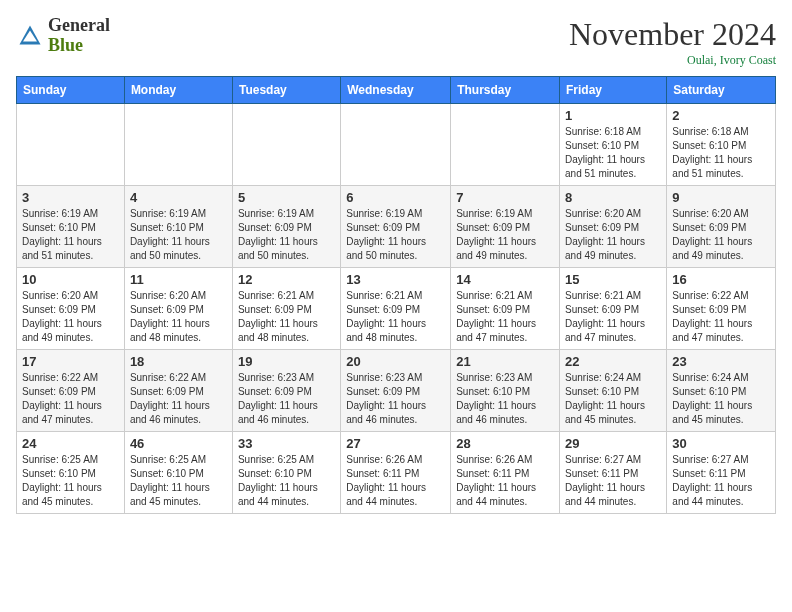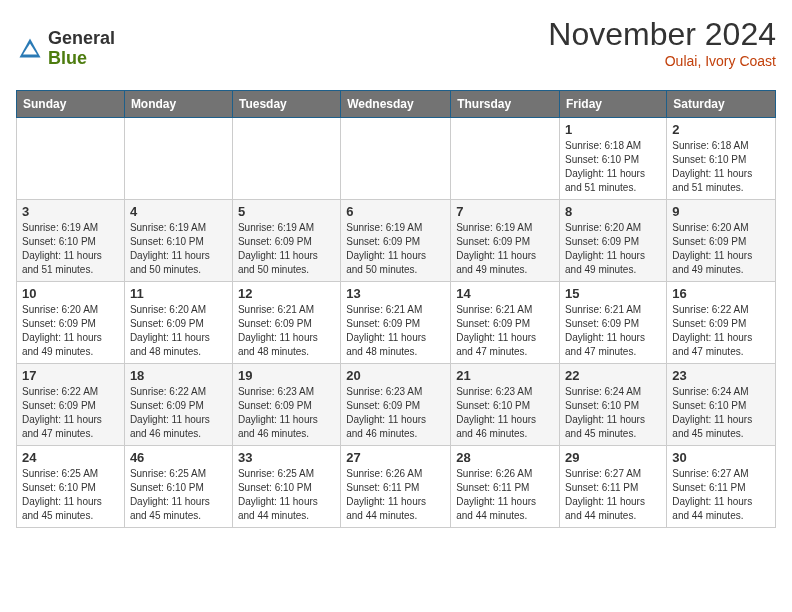--- a/index.html
+++ b/index.html
@@ -6,22 +6,23 @@
     body {
       font-family: Arial, sans-serif;
       background: #fff;
       width: 792px;
       min-height: 612px;
       padding: 16px;
     }
     .header-section {
       display: flex;
       justify-content: space-between;
-      align-items: flex-end;
-      margin-bottom: 21px;
+      align-items: flex-start;
+      margin-bottom: 8px;
+      font-family: Liberation Serif, serif;
     }
     .logo {
       display: flex;
       align-items: center;
       gap: 4px;
     }
     .logo-text {
       font-size: 18px;
       font-weight: bold;
       line-height: 1.1;
@@ -34,30 +35,30 @@
     }
     .title-block {
       text-align: right;
     }
     .month-title {
       font-size: 32px;
       font-weight: normal;
       color: #333;
     }
     .location {
-      font-size: 14px;
-      color: #c2410c;
+      font-size: 12px;
+      color: #15803d;
     }
     .calendar {
       width: 100%;
       border-collapse: collapse;
       font-size: 11px;
     }
     .calendar th {
-      background: #737373;
+      background: #3b82f6;
       color: #fff;
       text-align: left;
       padding: 6px 6px;
       font-size: 12px;
       font-weight: bold;
       border: 1px solid #1e5f8a;
     }
     .calendar td {
       border: 1px solid #ccc;
       vertical-align: top;

